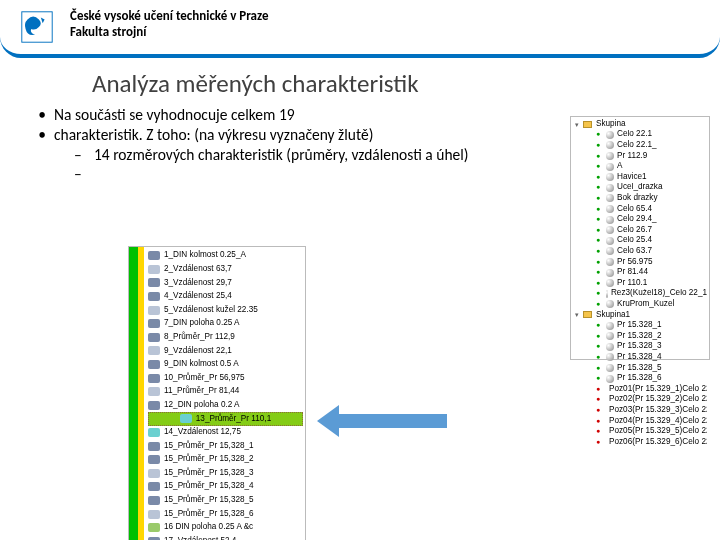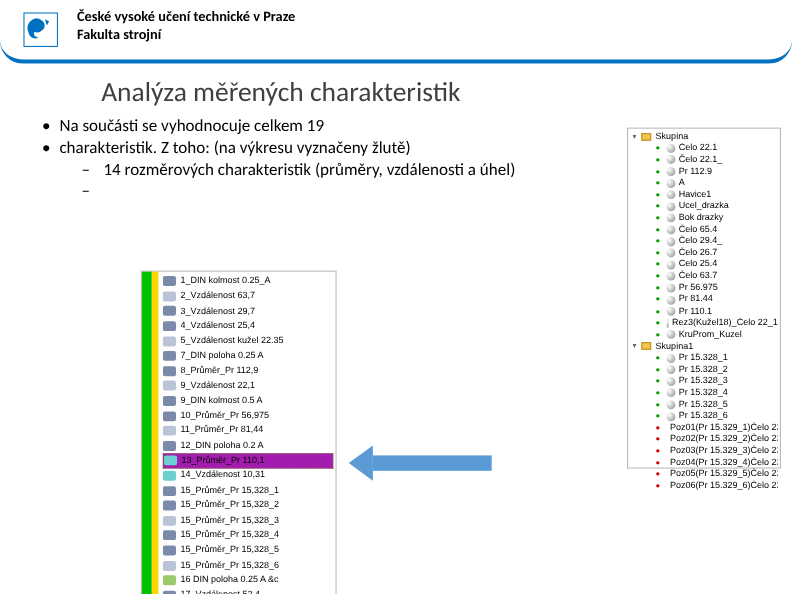--- a/index.html
+++ b/index.html
@@ -38,26 +38,26 @@
   .lvl2 { display: flex; padding-left: 44px; }
   .lvl2 .dash { width: 20px; }
   
   .panels { position: absolute; left: 128px; top: 246px; display: flex; }
   .panel {
     background: #fff; border: 1px solid #bbb;
     font-family: "Tahoma","Arial",sans-serif;
     font-size: 8.2px; line-height: 1.32;
   }
   .panel-left  { width: 178px; height: 362px; position: relative; }
-  .panel-right { width: 140px; height: 310px; position: absolute; left: 442px; top: -130px; }
+  .panel-right { width: 140px; height: 244px; position: absolute; left: 442px; top: -130px; }
   .vbar-g { position: absolute; left: 0; top: 0; bottom: 0; width: 9px; background: #00c000; }
   .vbar-y { position: absolute; left: 9px; top: 0; bottom: 0; width: 6px; background: #ffd700; }
   .rows-l { position: absolute; left: 19px; top: 2px; right: 2px; }
   .row-l  { display: flex; align-items: center; height: 13.6px; white-space: nowrap; overflow: hidden; }
-  .row-l.sel { background: #a21caf; border: 1px dotted #8a6a3a; }
+  .row-l.sel { background: #84cc16; border: 1px dotted #8a6a3a; justify-content: center; }
   .ic {
     width: 12px; height: 9px; border-radius: 2px;
     margin-right: 4px; flex: 0 0 12px;
     background: #7a8aa8;
   }
   .ic.pg { background: #b9c4d6; }
   .ic.cy { background: #6ad0d0; }
   .ic.gr { background: #9aca6a; }
   
   .rows-r { padding: 2px 2px 2px 4px; }
@@ -175,21 +175,21 @@
         <div class="row-l">
           <div class="ic"></div>
           <span>12_DIN poloha 0.2 A</span>
         </div>
         <div class="row-l sel">
           <div class="ic cy"></div>
           <span>13_Průměr_Pr 110,1</span>
         </div>
         <div class="row-l">
           <div class="ic cy"></div>
-          <span>14_Vzdálenost 10,31</span>
+          <span>14_Vzdálenost 12,75</span>
         </div>
         <div class="row-l">
           <div class="ic"></div>
           <span>15_Průměr_Pr 15,328_1</span>
         </div>
         <div class="row-l">
           <div class="ic"></div>
           <span>15_Průměr_Pr 15,328_2</span>
         </div>
         <div class="row-l">

